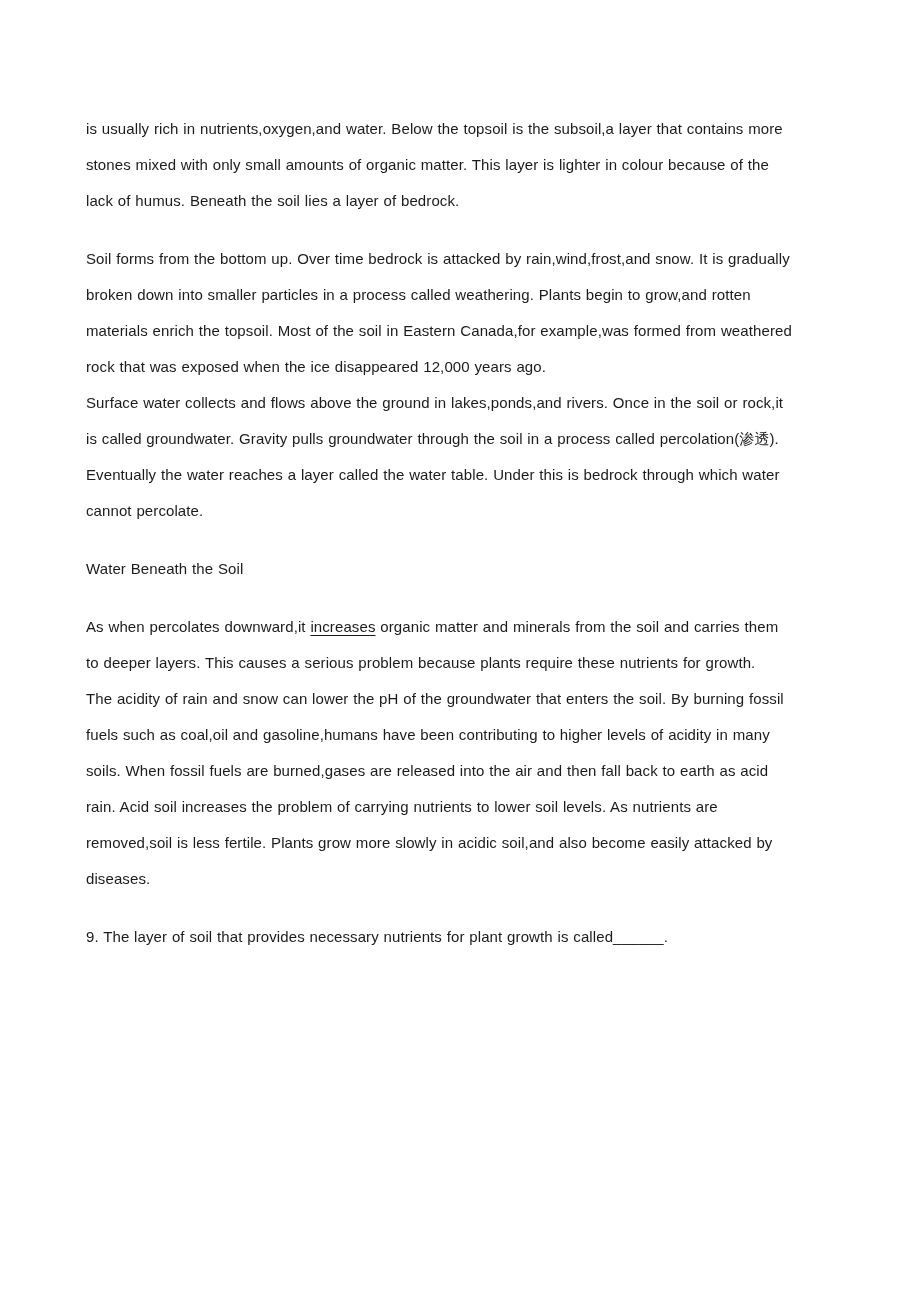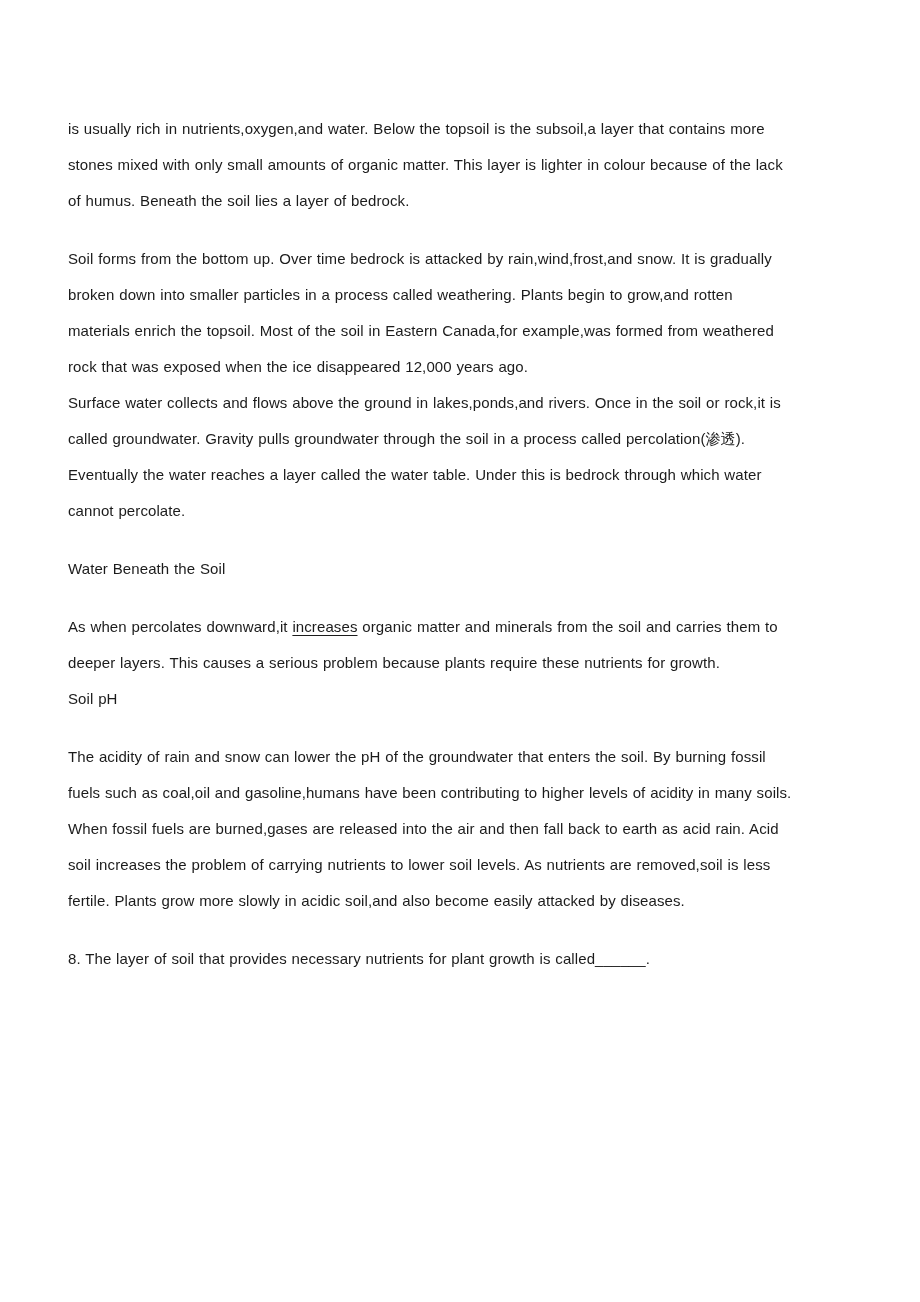--- a/index.html
+++ b/index.html
@@ -11,21 +11,21 @@
     height: 1302px;
     background: #ffffff;
     font-family: "Liberation Sans", sans-serif;
     color: #1b1b1b;
     overflow: hidden;
   }
   .page {
     box-sizing: border-box;
     width: 920px;
     height: 1302px;
-    padding: 111px 128px 0 68px;
+    padding: 111px 128px 0 86px;
     background: #ffffff;
   }
   .para {
     margin: 0 0 22px 0;
     font-size: 15px;
     line-height: 36px;
     font-weight: 400;
     letter-spacing: 0.1px;
     word-spacing: 0.5px;
   }
@@ -45,20 +45,19 @@
   <p class="para">is usually rich in nutrients,oxygen,and water. Below the topsoil is the subsoil,a layer that contains more stones mixed with only small amounts of organic matter. This layer is lighter in colour because of the lack of humus. Beneath the soil lies a layer of bedrock.</p>
 
   <p class="para no-gap">Soil forms from the bottom up. Over time bedrock is attacked by rain,wind,frost,and snow. It is gradually broken down into smaller particles in a process called weathering. Plants begin to grow,and rotten materials enrich the topsoil. Most of the soil in Eastern Canada,for example,was formed from weathered rock that was exposed when the ice disappeared 12,000 years ago.</p>
 
   <p class="para">Surface water collects and flows above the ground in lakes,ponds,and rivers. Once in the soil or rock,it is called groundwater. Gravity pulls groundwater through the soil in a process called percolation(渗透). Eventually the water reaches a layer called the water table. Under this is bedrock through which water cannot percolate.</p>
 
   <p class="para">Water Beneath the Soil</p>
 
   <p class="para no-gap"><span>As when percolates downward,it </span><span class="underlined">increases</span><span> organic matter and minerals from the soil and carries them to deeper layers. This causes a serious problem because plants require these nutrients for growth.</span></p>
 
-  <p class="para">Soil pH</p>
 
 
   <p class="para">The acidity of rain and snow can lower the pH of the groundwater that enters the soil. By burning fossil fuels such as coal,oil and gasoline,humans have been contributing to higher levels of acidity in many soils. When fossil fuels are burned,gases are released into the air and then fall back to earth as acid rain. Acid soil increases the problem of carrying nutrients to lower soil levels. As nutrients are removed,soil is less fertile. Plants grow more slowly in acidic soil,and also become easily attacked by diseases.</p>
 
-  <p class="para">8. The layer of soil that provides necessary nutrients for plant growth is called______.</p>
+  <p class="para">9. The layer of soil that provides necessary nutrients for plant growth is called______.</p>
 
 </div>
 
 </body></html>

